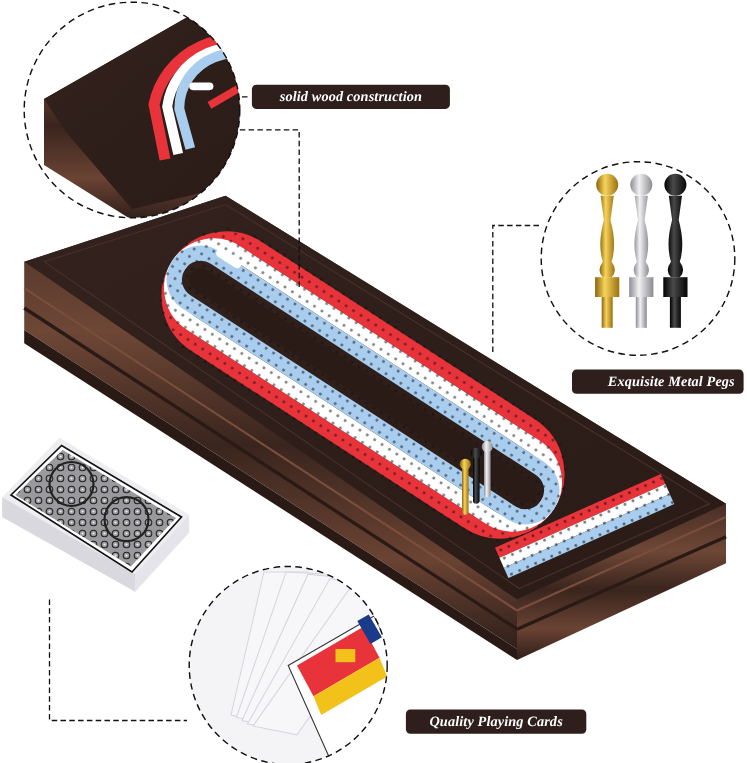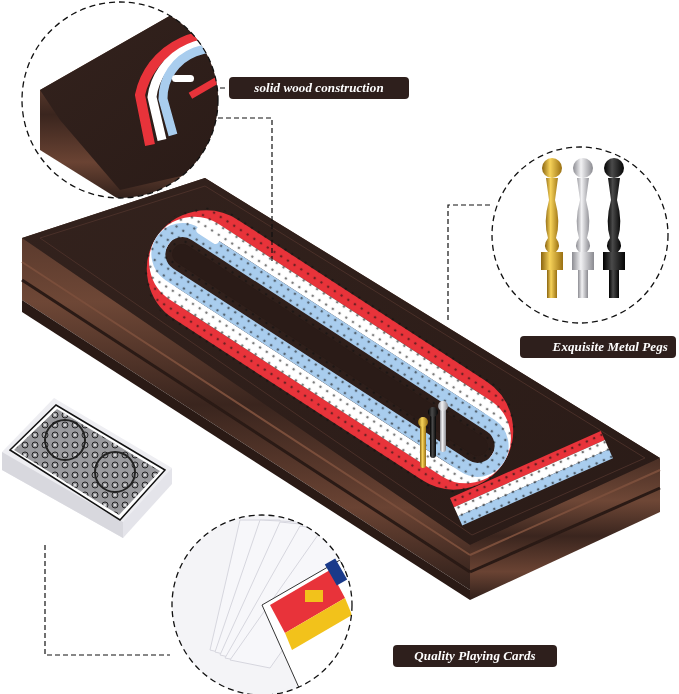--- a/index.html
+++ b/index.html
@@ -16,21 +16,21 @@
     font-size: 13px;
     line-height: 22px;
     height: 22px;
     padding: 0 8px;
     border-radius: 4px;
     white-space: nowrap;
     letter-spacing: 0.1px;
   }
   #label-wood { left: 229px; top: 77px; width: 164px; text-align: center; }
   #label-pegs { left: 520px; top: 336px; width: 140px; text-align: right; }
-  #label-cards { left: 369px; top: 645px; width: 148px; text-align: center; margin-left: 24px; }
+  #label-cards { left: 369px; top: 645px; width: 148px; text-align: center; }
 </style>
 </head>
 <body>
 
 <div class="stage">
 <svg width="679" height="694" viewBox="0 0 679 694" xmlns="http://www.w3.org/2000/svg">
   <defs>
     <linearGradient id="woodTop" x1="0" y1="0" x2="1" y2="1">
       <stop offset="0" stop-color="#33221d"></stop>
       <stop offset="1" stop-color="#2a1b17"></stop>

